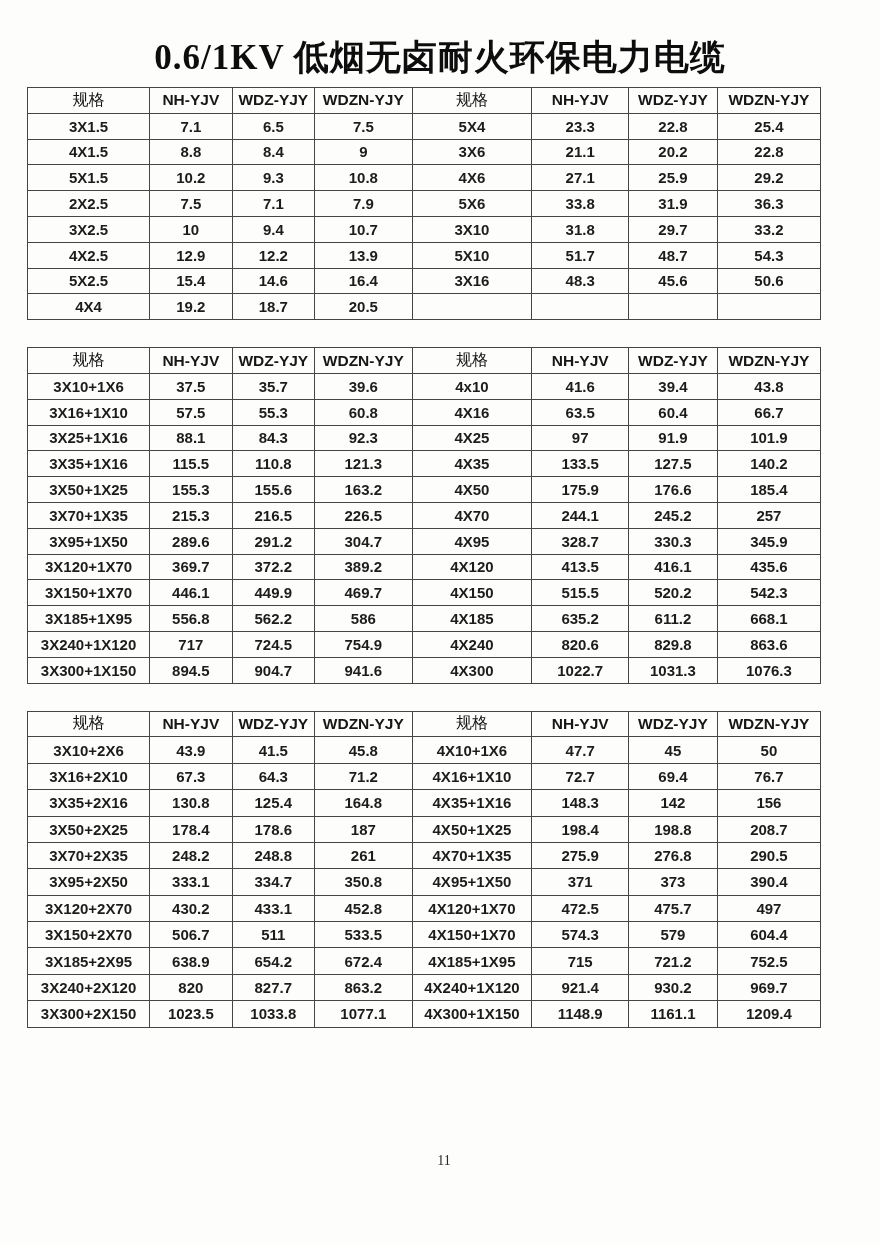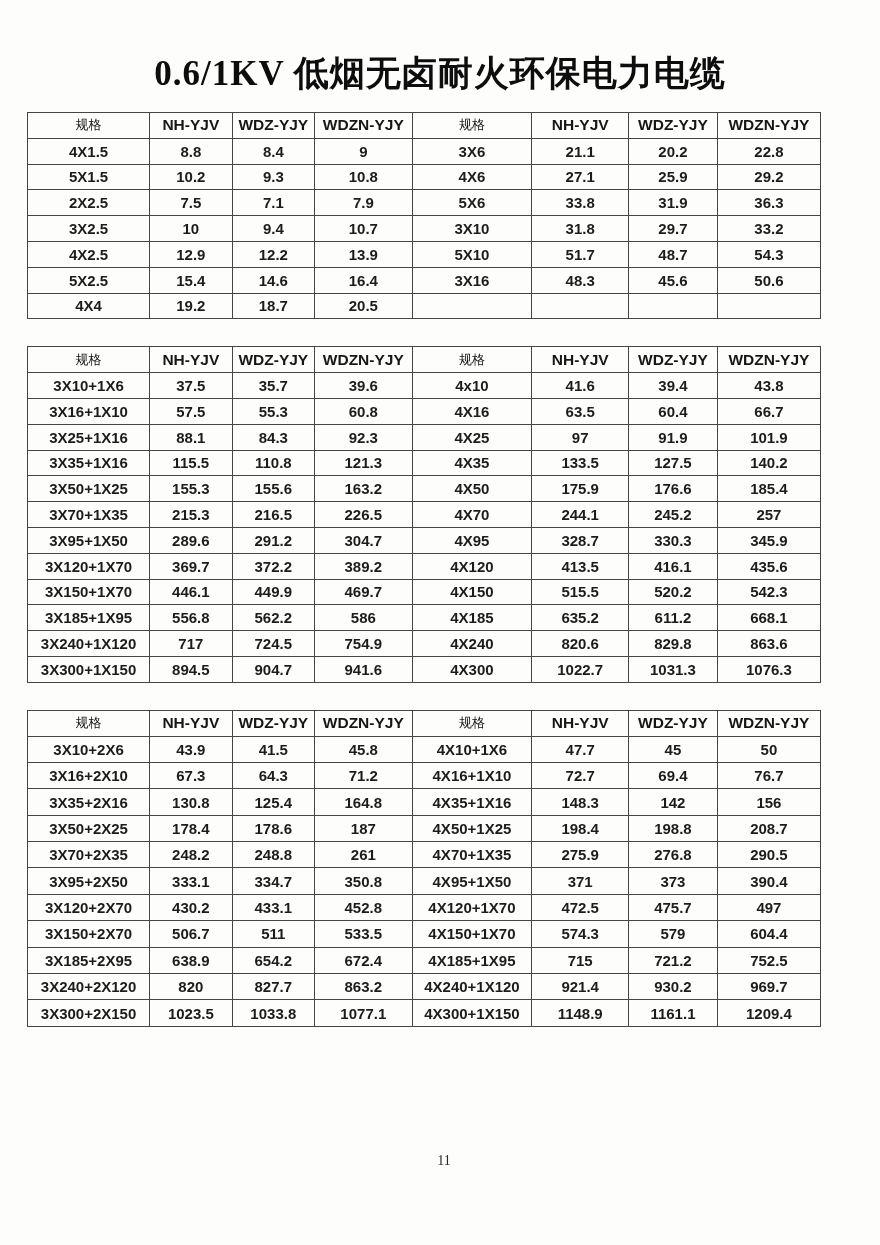--- a/index.html
+++ b/index.html
@@ -4,21 +4,21 @@
 <style>
   html,body{margin:0;padding:0;}
   body{
     width:880px;height:1245px;
     background:#fdfdfc;
     font-family:"Liberation Sans","DejaVu Sans",sans-serif;
     color:#1b1b1b;
   }
   .page{position:relative;width:880px;height:1245px;overflow:hidden;}
   .title{
-    margin:16px;padding-top:36px;
+    margin:0;padding-top:36px;
     text-align:center;
     font-family:"Liberation Serif","DejaVu Serif",serif;
     font-weight:700;
     font-size:35px;
     line-height:44px;
     letter-spacing:1px;
     color:#0d0d0d;
   }
   table.spec-table{
     border-collapse:collapse;
@@ -53,21 +53,21 @@
   }
   th.model-h{
     height:24.8px;
     font-weight:700;
     font-size:15.5px;
     color:#161616;
   }
   th.spec-h{
     font-family:Liberation Serif, serif;
     font-weight:400;
-    font-size:13px;
+    font-size:16px;
     color:#161616;
   }
   .t3 td{height:25.4px;}
   .page-number{
     position:absolute;
     top:1153px;
     left:4px;
     width:880px;
     text-align:center;
     font-family:"Liberation Serif","DejaVu Serif",serif;
@@ -99,20 +99,30 @@
           <th class="model-h">WDZ-YJY</th>
           <th class="model-h">WDZN-YJY</th>
           <th class="spec-h">规格</th>
           <th class="model-h">NH-YJV</th>
           <th class="model-h">WDZ-YJY</th>
           <th class="model-h">WDZN-YJY</th>
         </tr>
       </thead>
       <tbody>
         <tr>
+          <td>3X1.5</td>
+          <td>7.1</td>
+          <td>6.5</td>
+          <td>7.5</td>
+          <td>5X4</td>
+          <td>23.3</td>
+          <td>22.8</td>
+          <td>25.4</td>
+        </tr>
+        <tr>
           <td>4X1.5</td>
           <td>8.8</td>
           <td>8.4</td>
           <td>9</td>
           <td>3X6</td>
           <td>21.1</td>
           <td>20.2</td>
           <td>22.8</td>
         </tr>
         <tr>

